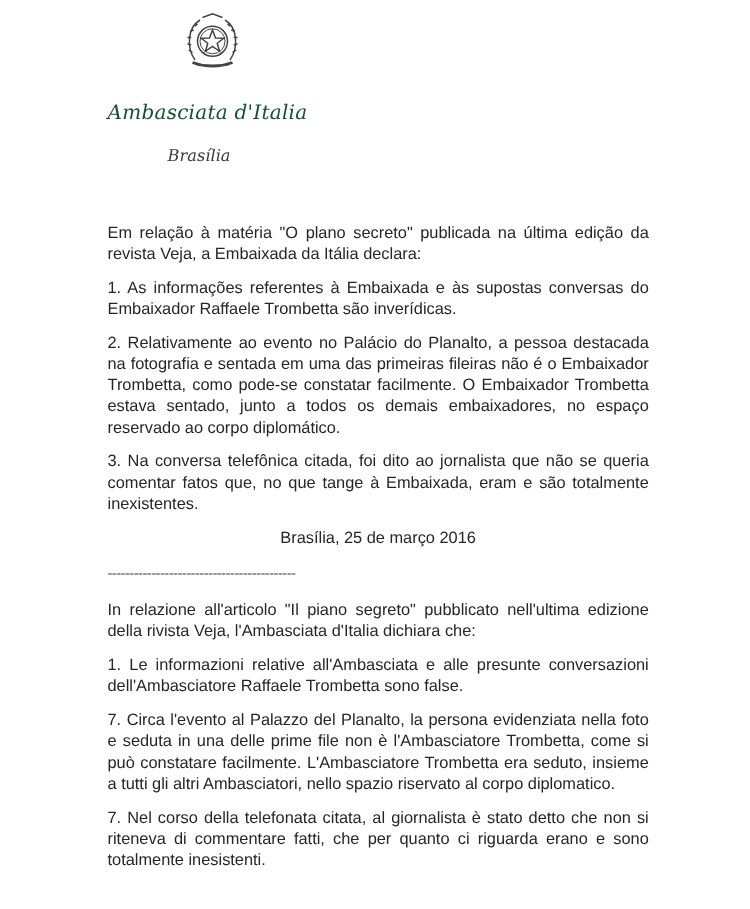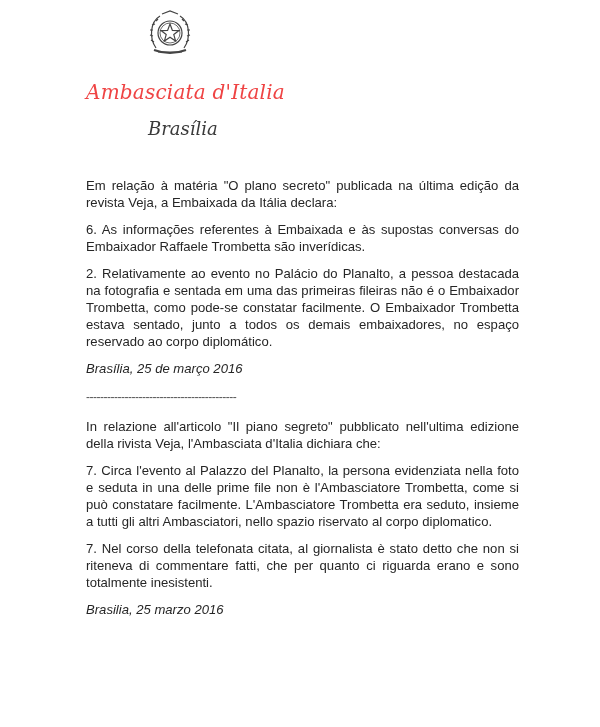--- a/index.html
+++ b/index.html
@@ -9,34 +9,34 @@
       position: relative; overflow: hidden;
       color: #262626;
     }
     .emblem {
       position: absolute; left: 146px; top: 8px; width: 48px; height: 50px;
     }
     .emblem svg { width: 48px; height: 50px; }
     .letterhead-1 {
       position: absolute; left: 86px; top: 80px;
       font-family: "DejaVu Serif", serif; font-style: italic;
-      font-size: 20px; color: #ef4444; letter-spacing: 0.2px;
+      font-size: 16px; color: #14532d; letter-spacing: 0.2px;
     }
     .letterhead-2 {
-      position: absolute; left: 148px; top: 118px;
+      position: absolute; left: 134px; top: 118px;
       font-family: "DejaVu Serif", serif; font-style: italic;
-      font-size: 18px; color: #3a3a3a;
+      font-size: 13px; color: #3a3a3a;
     }
     .body {
       position: absolute; left: 86px; top: 177px; width: 433px;
       font-family: "Liberation Sans", sans-serif;
       font-size: 13.1px; line-height: 17px;
     }
     .body p { margin: 0 0 10px 0; text-align: justify; }
-    .body p.left { text-align: left; font-style: italic; }
+    .body p.left { text-align: center; }
     .sep { margin: 12px 0 12px 0; letter-spacing: -0.5px; color: #555; font-size: 12px; }
   </style>
 </head>
 <body>
 
 <div class="emblem">
   <svg viewBox="0 0 48 50" xmlns="http://www.w3.org/2000/svg">
     <g fill="none" stroke="#444" stroke-width="1.2">
       <path d="M10 40 C3 30 4 14 14 8"></path>
       <path d="M38 40 C45 30 44 14 34 8"></path>
@@ -50,21 +50,22 @@
       <path d="M12 44 L36 44" stroke-width="1"></path>
     </g>
   </svg>
 </div>
 
 <div class="letterhead-1">Ambasciata d'Italia</div>
 <div class="letterhead-2">Brasília</div>
 
 <div class="body">
   <p>Em relação à matéria "O plano secreto"  publicada na última edição da revista Veja, a Embaixada da Itália declara:</p>
-  <p>6. As informações referentes à Embaixada e às supostas conversas do Embaixador Raffaele Trombetta são inverídicas.</p>
+  <p>1. As informações referentes à Embaixada e às supostas conversas do Embaixador Raffaele Trombetta são inverídicas.</p>
   <p>2. Relativamente ao evento no Palácio do Planalto, a pessoa destacada na fotografia e sentada em uma das primeiras fileiras não é o Embaixador Trombetta, como pode-se constatar facilmente. O Embaixador Trombetta estava sentado, junto a todos os demais embaixadores, no espaço reservado ao corpo diplomático.</p>
+  <p>3. Na conversa telefônica citada, foi dito ao jornalista que não se queria comentar fatos que, no que tange à Embaixada, eram e são totalmente inexistentes.</p>
   <p class="left">Brasília, 25 de março 2016</p>
   <div class="sep">-------------------------------------------</div>
   <p>In relazione all'articolo "Il piano segreto" pubblicato nell'ultima edizione della rivista Veja, l'Ambasciata d'Italia dichiara che:</p>
+  <p>1. Le informazioni relative all'Ambasciata e alle presunte conversazioni dell'Ambasciatore Raffaele Trombetta sono false.</p>
   <p>7. Circa l'evento al Palazzo del Planalto, la persona evidenziata nella foto e seduta in una delle prime file non è l'Ambasciatore Trombetta, come si può constatare facilmente. L'Ambasciatore Trombetta era seduto, insieme a tutti gli altri Ambasciatori, nello spazio riservato al corpo diplomatico.</p>
   <p>7. Nel corso della telefonata citata, al giornalista è stato detto che non si riteneva di commentare fatti, che per quanto ci riguarda erano e sono totalmente inesistenti.</p>
-  <p class="left">Brasilia, 25 marzo 2016</p>
 </div>
 
 </body></html>

